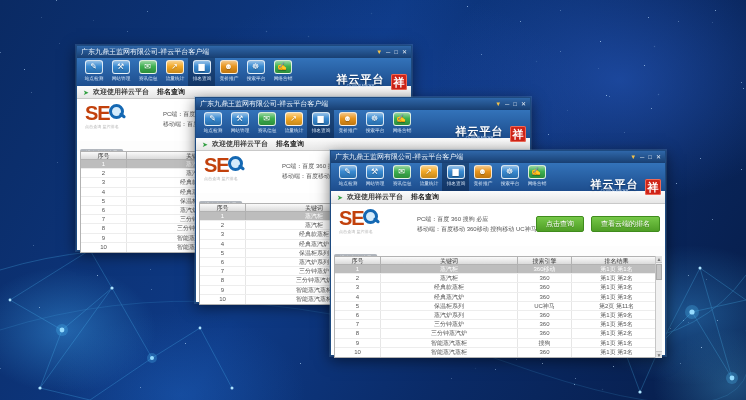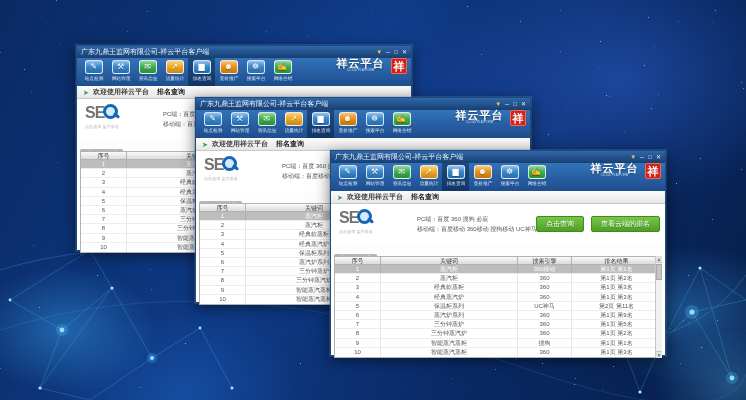--- a/index.html
+++ b/index.html
@@ -40,34 +40,34 @@
   .tool{ width:27px; display:flex; flex-direction:column; align-items:center; padding-top:2px; }
   .tool.active{ background:rgba(5,25,55,.45); }
   .tile{
     width:18px; height:14px; border-radius:3px; border:1px solid rgba(255,255,255,.8);
     color:#fff; font-size:8px; line-height:12px; text-align:center; overflow:hidden;
     background-image:linear-gradient(rgba(255,255,255,.5),rgba(255,255,255,.05) 45%,rgba(0,0,0,.18));
     text-shadow:0 1px 1px rgba(0,0,0,.3);
   }
   .tlabel{ font-size:6px; transform:scale(.78); transform-origin:center top; color:#d9e7f7; white-space:nowrap; margin-top:1px; }
 
-  .brand{ position:absolute; right:4px; top:0; display:flex; align-items:flex-end; }
+  .brand{ position:absolute; right:4px; top:16px; display:flex; align-items:flex-end; }
   .brand-text{ text-align:center; margin-right:3px; color:#fff; }
   .brand-name{ font-size:11px; font-weight:bold; letter-spacing:1px; line-height:11px; text-shadow:0 1px 2px rgba(0,0,0,.4); }
   .brand-sub{ font-size:6px; transform:scale(.5); transform-origin:center top; color:#c8dcf2; line-height:5px; white-space:nowrap; }
   .badge{ width:16px; height:16px; background:#cf2418; color:#fff; font-size:11px; font-weight:bold; line-height:16px; text-align:center; border-radius:2px; box-shadow:inset 0 0 0 1px #f06a57; }
 
   .welcome{ height:13px; background:linear-gradient(#fcfcfc,#e6e6e6); border-bottom:1px solid #c9c9c9; display:flex; align-items:center; padding:0 6px; }
   .w-icon{ color:#2f9e3f; font-size:7px; line-height:7px; margin-right:4px; }
   .w-prefix{ font-size:7px; font-weight:bold; color:#444; }
   .w-section{ font-size:7px; font-weight:bold; color:#222; margin-left:8px; }
 
   .seo-area{ position:relative; height:42px; background:#fff; }
   .seo-logo{ position:absolute; left:8px; top:4px; }
-  .seo-word{ font-size:16px; font-weight:900; color:#737373; letter-spacing:-1px; line-height:20px; vertical-align:top; }
+  .seo-word{ font-size:20px; font-weight:900; color:#c2410c; letter-spacing:-1px; line-height:20px; vertical-align:top; }
   .lens{ display:inline-block; width:15px; height:15px; border:3px solid #1468b3; border-radius:50%; background:#d4ebfb; position:relative; top:1px; margin-left:-1px; }
   .lens::after{ content:""; position:absolute; width:7px; height:3px; background:#1468b3; right:-5px; bottom:-1px; transform:rotate(38deg); border-radius:2px; }
   .seo-tag{ font-size:6px; transform:scale(.68); transform-origin:left top; color:#b2b2b2; white-space:nowrap; margin-top:1px; }
   .engines{ position:absolute; left:86px; top:10px; font-size:6px; color:#555; line-height:10px; white-space:nowrap; }
   .btns{ position:absolute; right:5px; top:12px; display:flex; }
   .btn{ height:16px; line-height:14px; padding:0 9px; margin-left:7px; font-size:7px; color:#fff;
         background:linear-gradient(#76c848,#4f9e26); border:1px solid #3f8c1d; border-radius:2px; cursor:pointer;
         text-shadow:0 1px 1px rgba(0,0,0,.25); }
 
   .tabstrip{ height:10px; background:#fdfdfd; padding-left:3px; }

